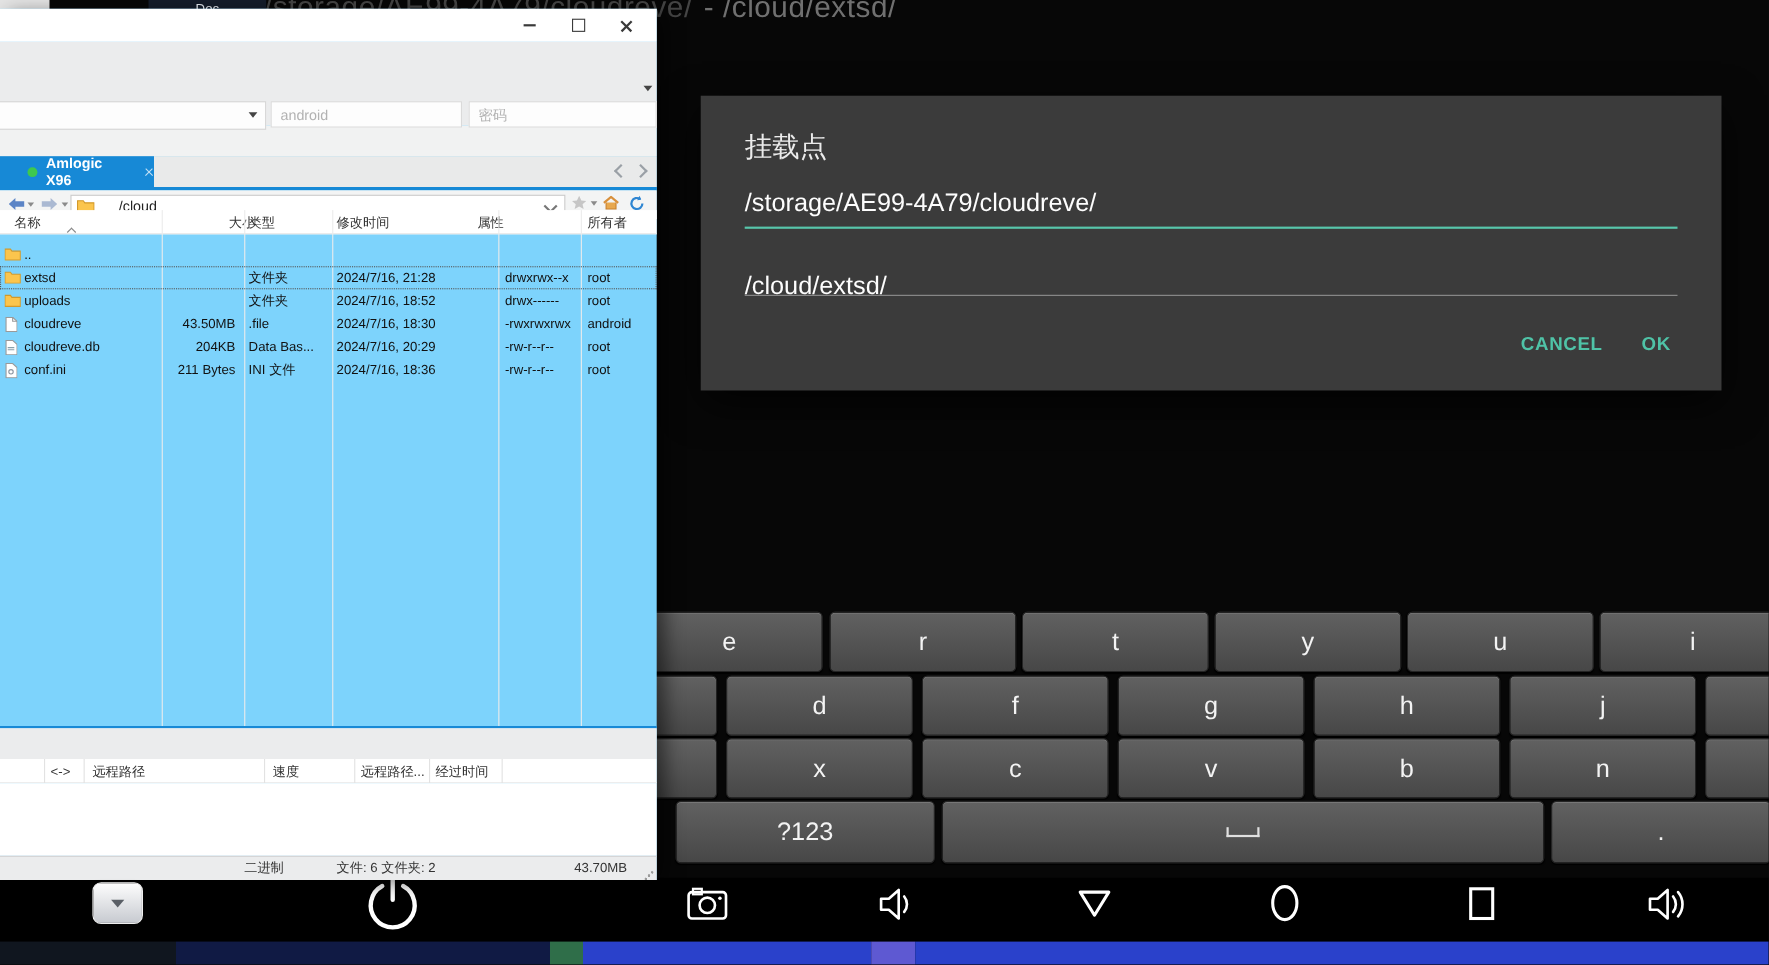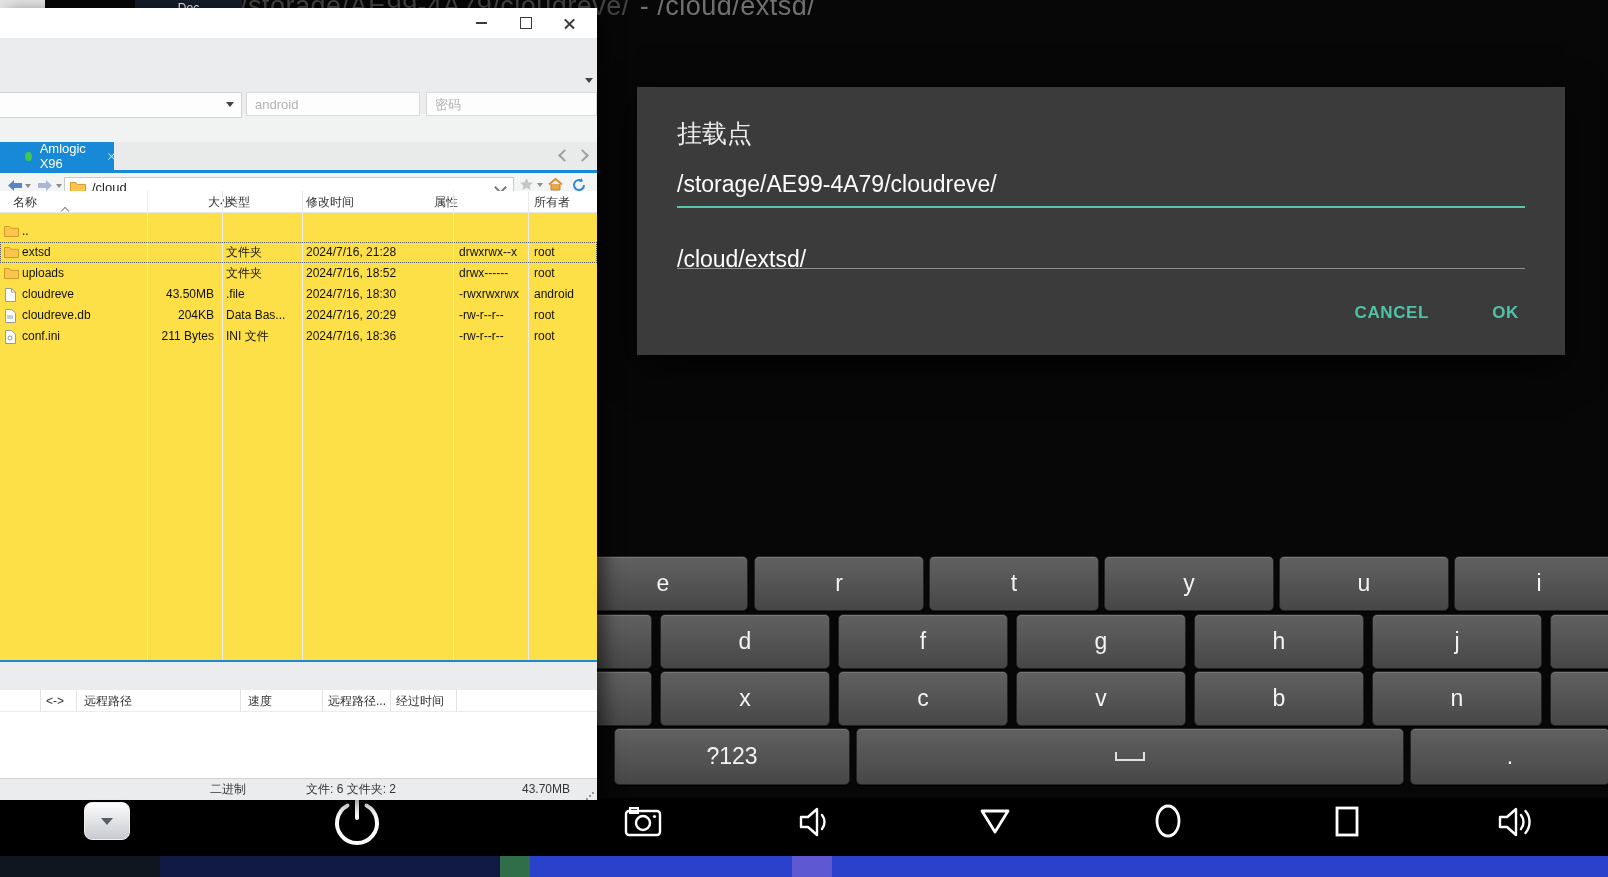--- a/index.html
+++ b/index.html
@@ -25,50 +25,50 @@
   #kb{position:absolute;left:0;top:0;z-index:4;}
   .key{position:absolute;background:linear-gradient(180deg,#616161,#474747);border:1px solid #242424;border-radius:5px;
        box-shadow:inset 0 1px 0 rgba(255,255,255,.14),0 1px 1px #000;color:#f3f3f3;font-size:23px;
        display:flex;align-items:center;justify-content:center;cursor:pointer;}
   .space-glyph{width:26px;height:7px;border:2px solid #e0e0e0;border-top:none;}
   
   .navbar{position:absolute;left:0;top:798px;width:1608px;height:58px;background:#000;z-index:2;}
   .navic{position:absolute;cursor:pointer;}
   #strip{position:absolute;left:0;top:856px;width:1608px;height:21px;z-index:6;display:flex;}
   
-  .win{position:absolute;left:0;top:8px;width:597px;height:792px;background:#fde047;z-index:20;
+  .win{position:absolute;left:0;top:8px;width:597px;height:792px;background:#7dd3fc;z-index:20;
        box-shadow:8px 4px 16px rgba(0,0,0,.5);font-size:12px;color:#222;}
   .titlebar{position:absolute;left:0;top:0;width:597px;height:30px;background:#fff;}
   .ctl{position:absolute;top:4px;width:30px;height:22px;display:flex;align-items:center;justify-content:center;cursor:pointer;}
   .ctl-min i{display:block;width:11px;height:2px;background:#3a3a3a;}
   .ctl-max i{display:block;width:10px;height:10px;border:1.5px solid #3a3a3a;}
   .ctl-close i{display:block;position:relative;width:13px;height:13px;}
   .ctl-close i::before,.ctl-close i::after{content:"";position:absolute;left:0;top:6px;width:13px;height:1.6px;background:#3a3a3a;}
   .ctl-close i::before{transform:rotate(45deg);} .ctl-close i::after{transform:rotate(-45deg);}
   .toolbar{position:absolute;left:0;top:30px;width:597px;height:76px;background:#ebeced;}
   .strip2{position:absolute;left:0;top:106px;width:597px;height:28px;background:#f1f2f2;}
   .tri-down{width:0;height:0;border-left:4px solid transparent;border-right:4px solid transparent;border-top:5px solid #444;}
   .combo{position:absolute;left:-2px;top:84px;width:242px;height:24px;background:#fdfdfd;border:1px solid #d4d4d4;}
   .combo .tri-down{position:absolute;right:7px;top:9px;}
   .tfield{position:absolute;top:84px;height:24px;border:1px solid #dadada;background:#fdfdfd;font-size:13px;color:#333;
           padding:0 8px;box-sizing:border-box;font-family:inherit;}
   .tfield::placeholder{color:#b2b2b2;}
   .tabbar{position:absolute;left:0;top:134px;width:597px;height:28px;background:#e9eaea;}
-  .tab{position:absolute;left:0;top:134px;width:114px;height:28px;background:#1789d6;color:#fff;font-weight:normal;
+  .tab{position:absolute;left:0;top:134px;width:140px;height:28px;background:#1789d6;color:#fff;font-weight:bold;
        font-size:13px;display:flex;align-items:center;padding-left:25px;box-sizing:border-box;cursor:pointer;}
   .tab-dot{width:9px;height:9px;border-radius:50%;background:#3ec84e;margin-right:8px;}
   .tab-close{position:relative;width:9px;height:9px;margin-left:14px;opacity:.85;cursor:pointer;}
   .tab-close::before,.tab-close::after{content:"";position:absolute;left:0;top:4px;width:9px;height:1.4px;background:#dff0fb;}
   .tab-close::before{transform:rotate(45deg);} .tab-close::after{transform:rotate(-45deg);}
   .tab-underline{position:absolute;left:0;top:162px;width:597px;height:3px;background:#1789d6;}
   .chev{width:7px;height:7px;border-left:2px solid #9aa0a6;border-bottom:2px solid #9aa0a6;display:inline-block;}
   .addrbar{position:absolute;left:0;top:165px;width:597px;height:26px;background:#f3f4f4;border-bottom:1px solid #e4e4e4;box-sizing:border-box;}
   .addr-input{position:absolute;left:64px;top:169px;width:450px;height:20px;background:#fff;border:1px solid #c9c9c9;
               display:flex;align-items:center;padding-left:5px;box-sizing:border-box;}
-  .addr-text{font-size:13px;color:#222;margin-left:6px;}
+  .addr-text{font-size:13px;color:#222;margin-left:22px;}
   .vline{position:absolute;width:1px;background:#ebebeb;}
   .ch{position:absolute;top:183px;height:22px;line-height:22px;color:#333;white-space:nowrap;}
   .colheader-bg{position:absolute;left:0;top:183px;width:597px;height:22px;background:#fff;border-bottom:1px solid #e6e6e6;box-sizing:border-box;}
   .frow{position:absolute;left:0;width:597px;height:21px;cursor:pointer;}
   .frow.sel{outline:1px dotted #555;outline-offset:-1px;}
   .fcell{position:absolute;top:0;height:21px;line-height:21px;white-space:nowrap;overflow:hidden;color:#111;}
   .c-icon{left:4px;top:4px;height:auto;line-height:0;}
   .c-name{left:22px;width:120px;}
   .c-size{left:126px;width:88px;text-align:right;}
   .c-type{left:226px;width:74px;}
@@ -104,21 +104,21 @@
   </div>
   <div class="corner-box"></div>
   <div class="doc-tab"><span>Doc</span></div>
 
   <div class="dialog">
     <div class="dlg-title">挂载点</div>
     <div class="dlg-field" style="top:84px">/storage/AE99-4A79/cloudreve/</div>
     <div class="dlg-u1"></div>
     <div class="dlg-field" style="top:159px">/cloud/extsd/</div>
     <div class="dlg-u2"></div>
-    <div class="dlg-btn" style="right:136px">CANCEL</div>
+    <div class="dlg-btn" style="right:108px">CANCEL</div>
     <div class="dlg-btn" style="right:46px">OK</div>
   </div>
 
   <div id="kb">
       <div class="key" style="left: 578px; top: 556px; width: 168px; height: 53px;">
         <span>e</span>
       </div>
       <div class="key" style="left: 754px; top: 556px; width: 168px; height: 53px;">
         <span>r</span>
       </div>
@@ -376,21 +376,21 @@
     <span class="qh" style="left:396px">经过时间</span>
     <div class="qsep" style="left:40px"></div>
     <div class="qsep" style="left:76px"></div>
     <div class="qsep" style="left:240px"></div>
     <div class="qsep" style="left:322px"></div>
     <div class="qsep" style="left:390px"></div>
     <div class="qsep" style="left:456px"></div>
     <div class="qarea"></div>
 
     <div class="statusbar"></div>
-    <span class="st" style="left:210px">二进制</span>
+    <span class="st" style="left:222px">二进制</span>
     <span class="st" style="left:306px">文件: 6 文件夹: 2</span>
     <span class="st" style="left:522px">43.70MB</span>
     <div class="grip"></div>
   </div>
 
   <div class="dd-btn">
     <span class="tri-down"></span>
   </div>
 
 </div>

